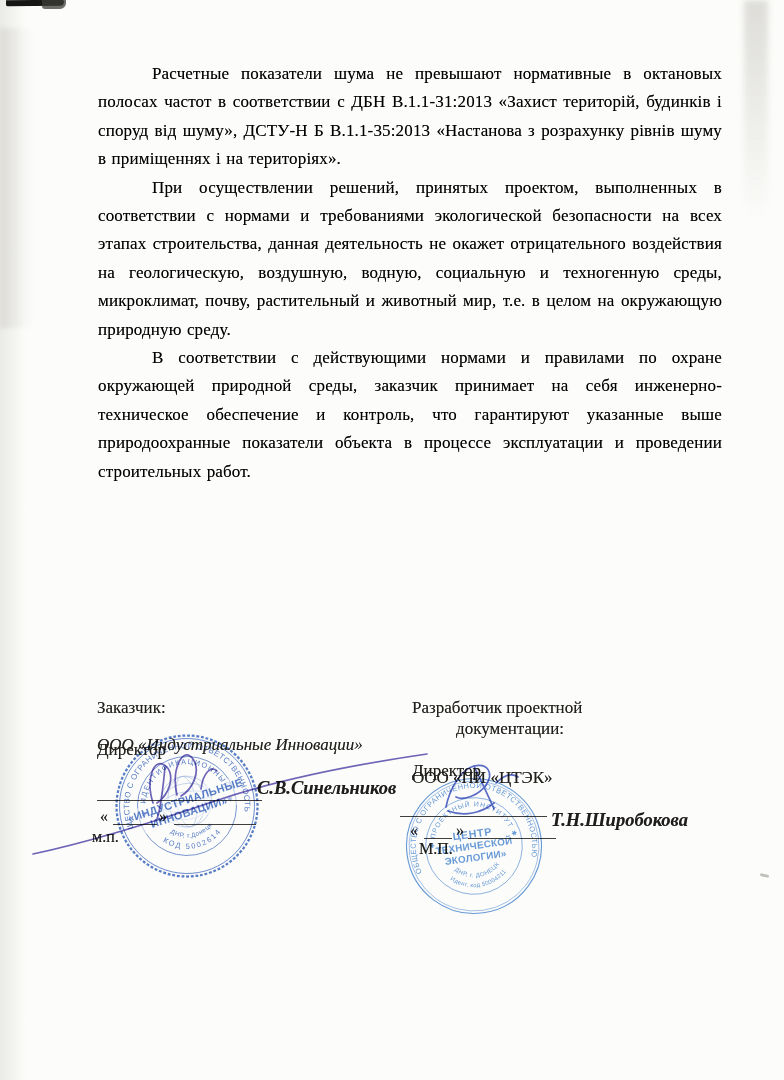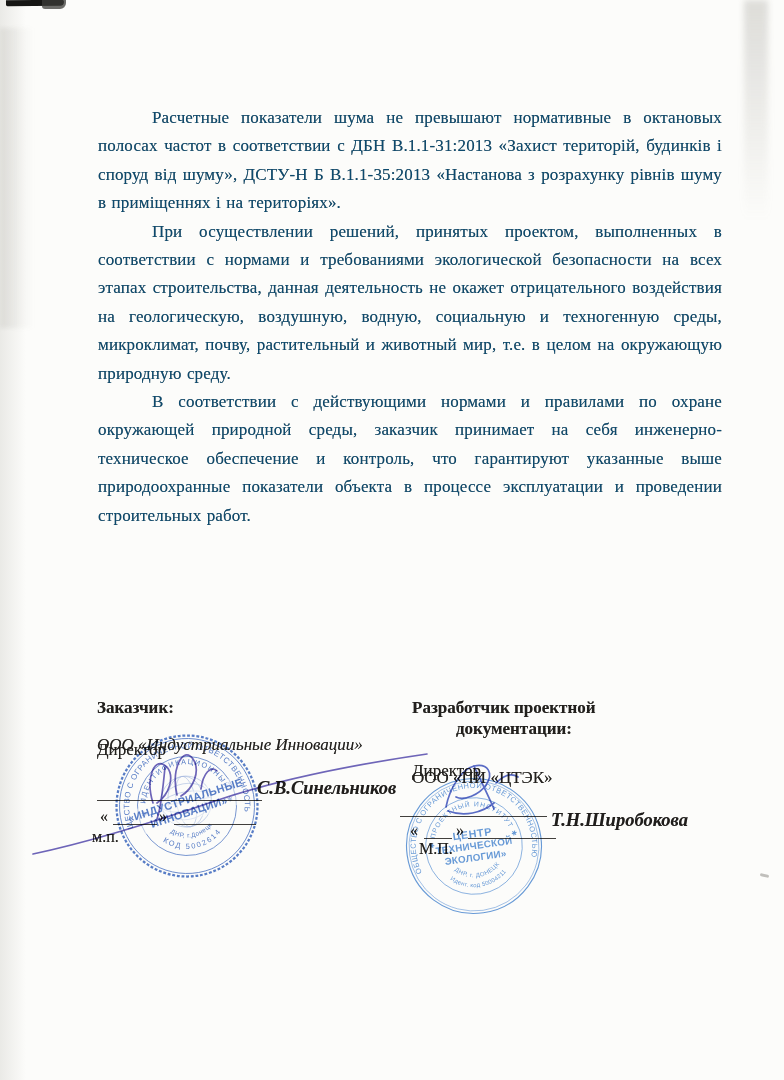--- a/index.html
+++ b/index.html
@@ -17,29 +17,29 @@
     background:linear-gradient(180deg, rgba(150,148,140,.30), rgba(150,148,140,0));filter:blur(3px);}
   .corner-blob{position:absolute;left:6px;top:0;width:58px;height:6px;background:#161614;
     border-radius:0 3px 5px 2px;transform:rotate(-.6deg);}
   .corner-blob2{position:absolute;left:42px;top:0;width:24px;height:9px;background:#3c3c38;
     opacity:.75;border-radius:0 0 6px 3px;}
   .mark-right{position:absolute;left:760px;top:874px;width:9px;height:3px;
     background:rgba(120,118,110,.45);border-radius:2px;transform:rotate(12deg);}
 
   
   .body-text{position:absolute;left:98px;top:60px;width:624px;
-    color:#0c4a6e;font-size:17px;line-height:28.4px;text-align:justify;
+    color:#000000;font-size:17px;line-height:28.4px;text-align:justify;
     letter-spacing:.15px;word-spacing:1px;
-    text-shadow:0 0 .4px rgba(45,43,40,.55);margin-top:44px;}
+    text-shadow:0 0 .4px rgba(45,43,40,.55);}
   .body-text p{margin:0;text-indent:54px;}
 
   
   .sig{position:absolute;font-size:17px;color:#22201d;white-space:nowrap;
     text-shadow:0 0 .4px rgba(34,32,29,.5);}
-  .b{font-weight:bold;}
+  .b{font-weight:normal;}
   .name{font-weight:bold;font-style:italic;font-size:18.5px;color:#1f1d1b;}
   .uline{position:absolute;border-top:1.4px solid #413f3c;height:0;}
   .q{font-size:16px;}
 
   
   .stamp{position:absolute;mix-blend-mode:multiply;opacity:.92;filter:blur(.3px);}
   .sign-svg{position:absolute;mix-blend-mode:multiply;}
   .stamp text{font-family:"Liberation Sans", sans-serif;}
 </style>
 </head>

